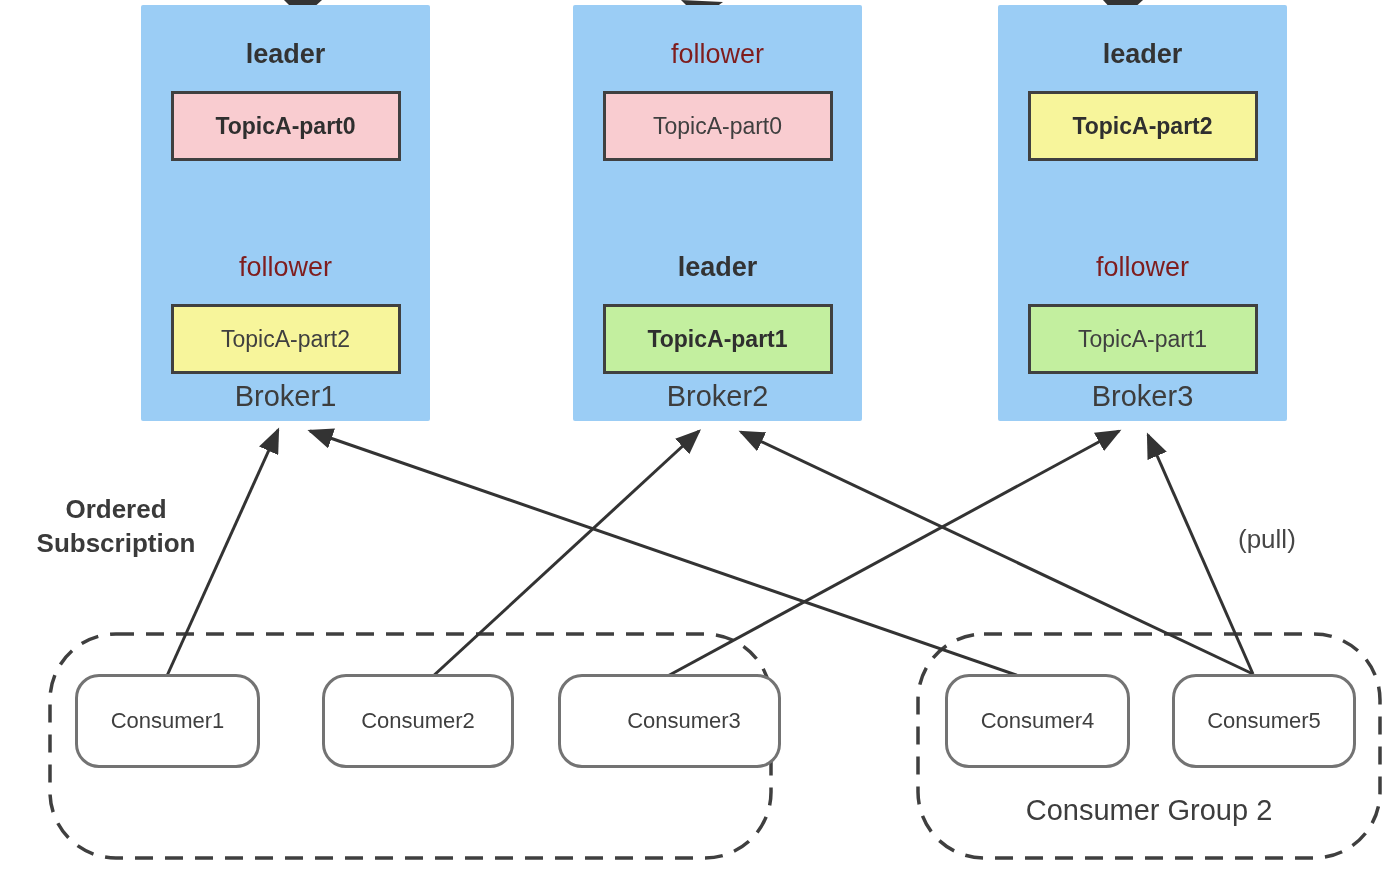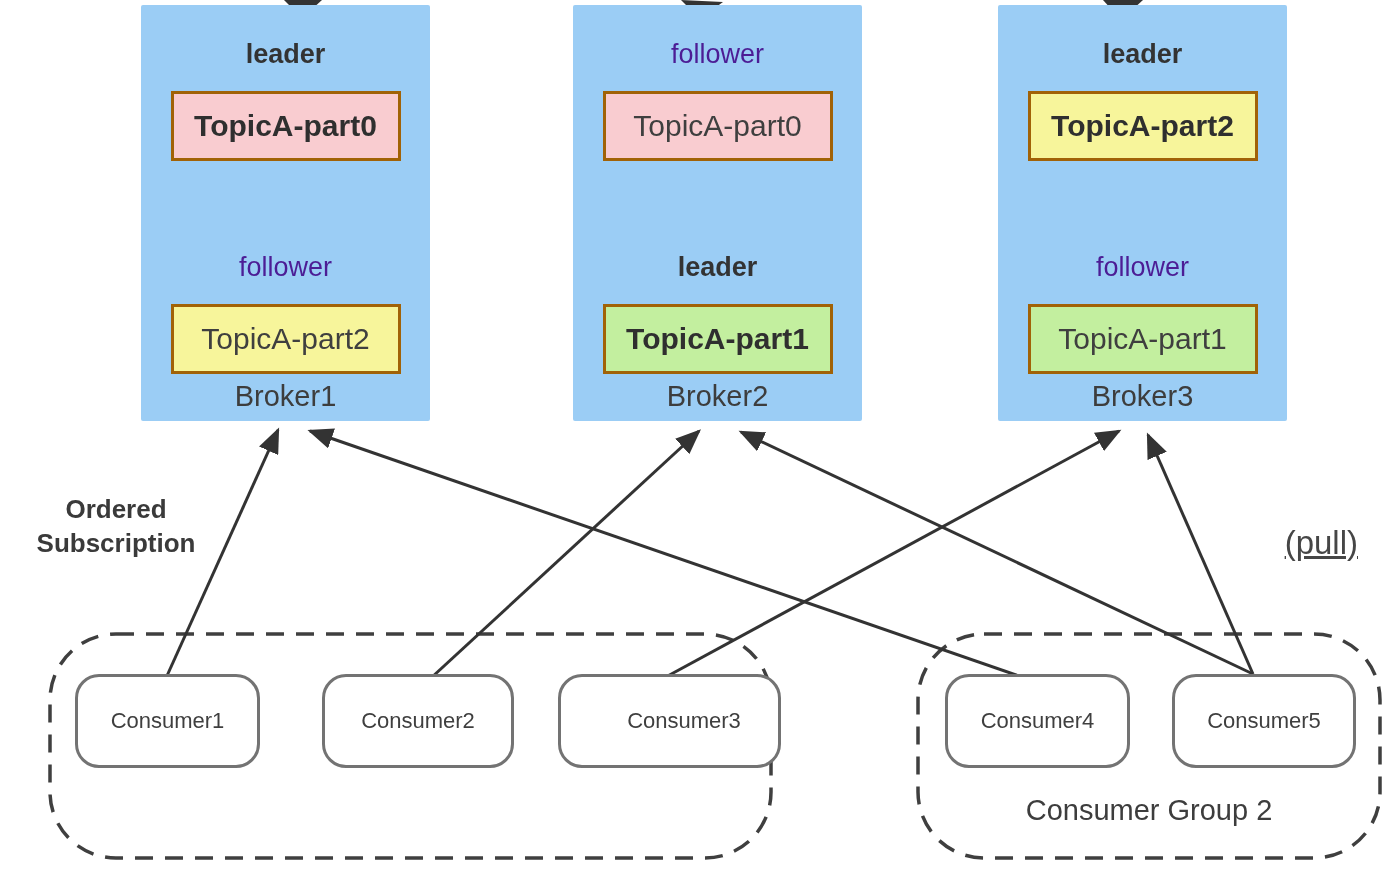--- a/index.html
+++ b/index.html
@@ -2,48 +2,48 @@
 <html><head>
 <meta charset="utf-8">
 <style>
   html,body{margin:0;padding:0;background:#ffffff;}
   #stage{
     position:relative;width:1396px;height:870px;background:#ffffff;overflow:hidden;
     font-family:"Liberation Sans","DejaVu Sans",sans-serif;color:#3a3a3a;
   }
   
   .broker{position:absolute;top:5px;height:416px;width:289px;background:#9BCDF5;border-radius:2px;}
-  .role{position:absolute;left:0;width:100%;text-align:center;font-size:27px;color:#4c1d95;}
+  .role{position:absolute;left:0;width:100%;text-align:center;font-size:27px;color:#7f1d1d;}
   .role.r1{top:34px;}
   .role.r2{top:247px;}
   .role.bold{font-weight:bold;color:#333;}
   .part{
     position:absolute;left:50%;transform:translateX(-50%);width:224px;height:64px;
-    border:3px solid #a16207;text-align:center;line-height:64px;font-size:30px;color:#3f3f3f;
+    border:3px solid #404040;text-align:center;line-height:64px;font-size:23px;color:#3f3f3f;
   }
   .part.p1{top:86px;}
   .part.p2{top:299px;}
   .part.bold{font-weight:bold;color:#2f2f2f;}
   .part.pink{background:#F9CCD0;}
   .part.yellow{background:#F7F59B;}
   .part.green{background:#C3EF9F;text-align:center;}
   .broker-name{position:absolute;left:0;width:100%;top:375px;text-align:center;font-size:29px;color:#3d3d3d;}
   
   .consumer{
     position:absolute;top:674px;height:88px;background:#ffffff;border:3px solid #737373;
     border-radius:24px;display:flex;align-items:center;justify-content:center;
     font-size:22px;color:#3f3f3f;
   }
   .group-label{position:absolute;top:794px;text-align:center;font-size:29px;color:#3d3d3d;}
   
   .ordered{
     position:absolute;left:18px;top:492px;width:196px;text-align:center;
     font-size:26px;font-weight:bold;color:#3a3a3a;line-height:34px;
   }
-  .pull{position:absolute;left:1238px;top:524px;width:120px;text-align:right;font-size:33px;color:#464646;text-decoration:underline;}
+  .pull{position:absolute;left:1238px;top:524px;width:120px;text-align:left;font-size:26px;color:#464646;}
   
   #overlay{position:absolute;left:0;top:0;width:1396px;height:870px;pointer-events:none;}
 </style>
 </head>
 <body>
 
 <div id="stage">
 
   <svg id="overlay" viewBox="0 0 1396 870">
     <defs>

